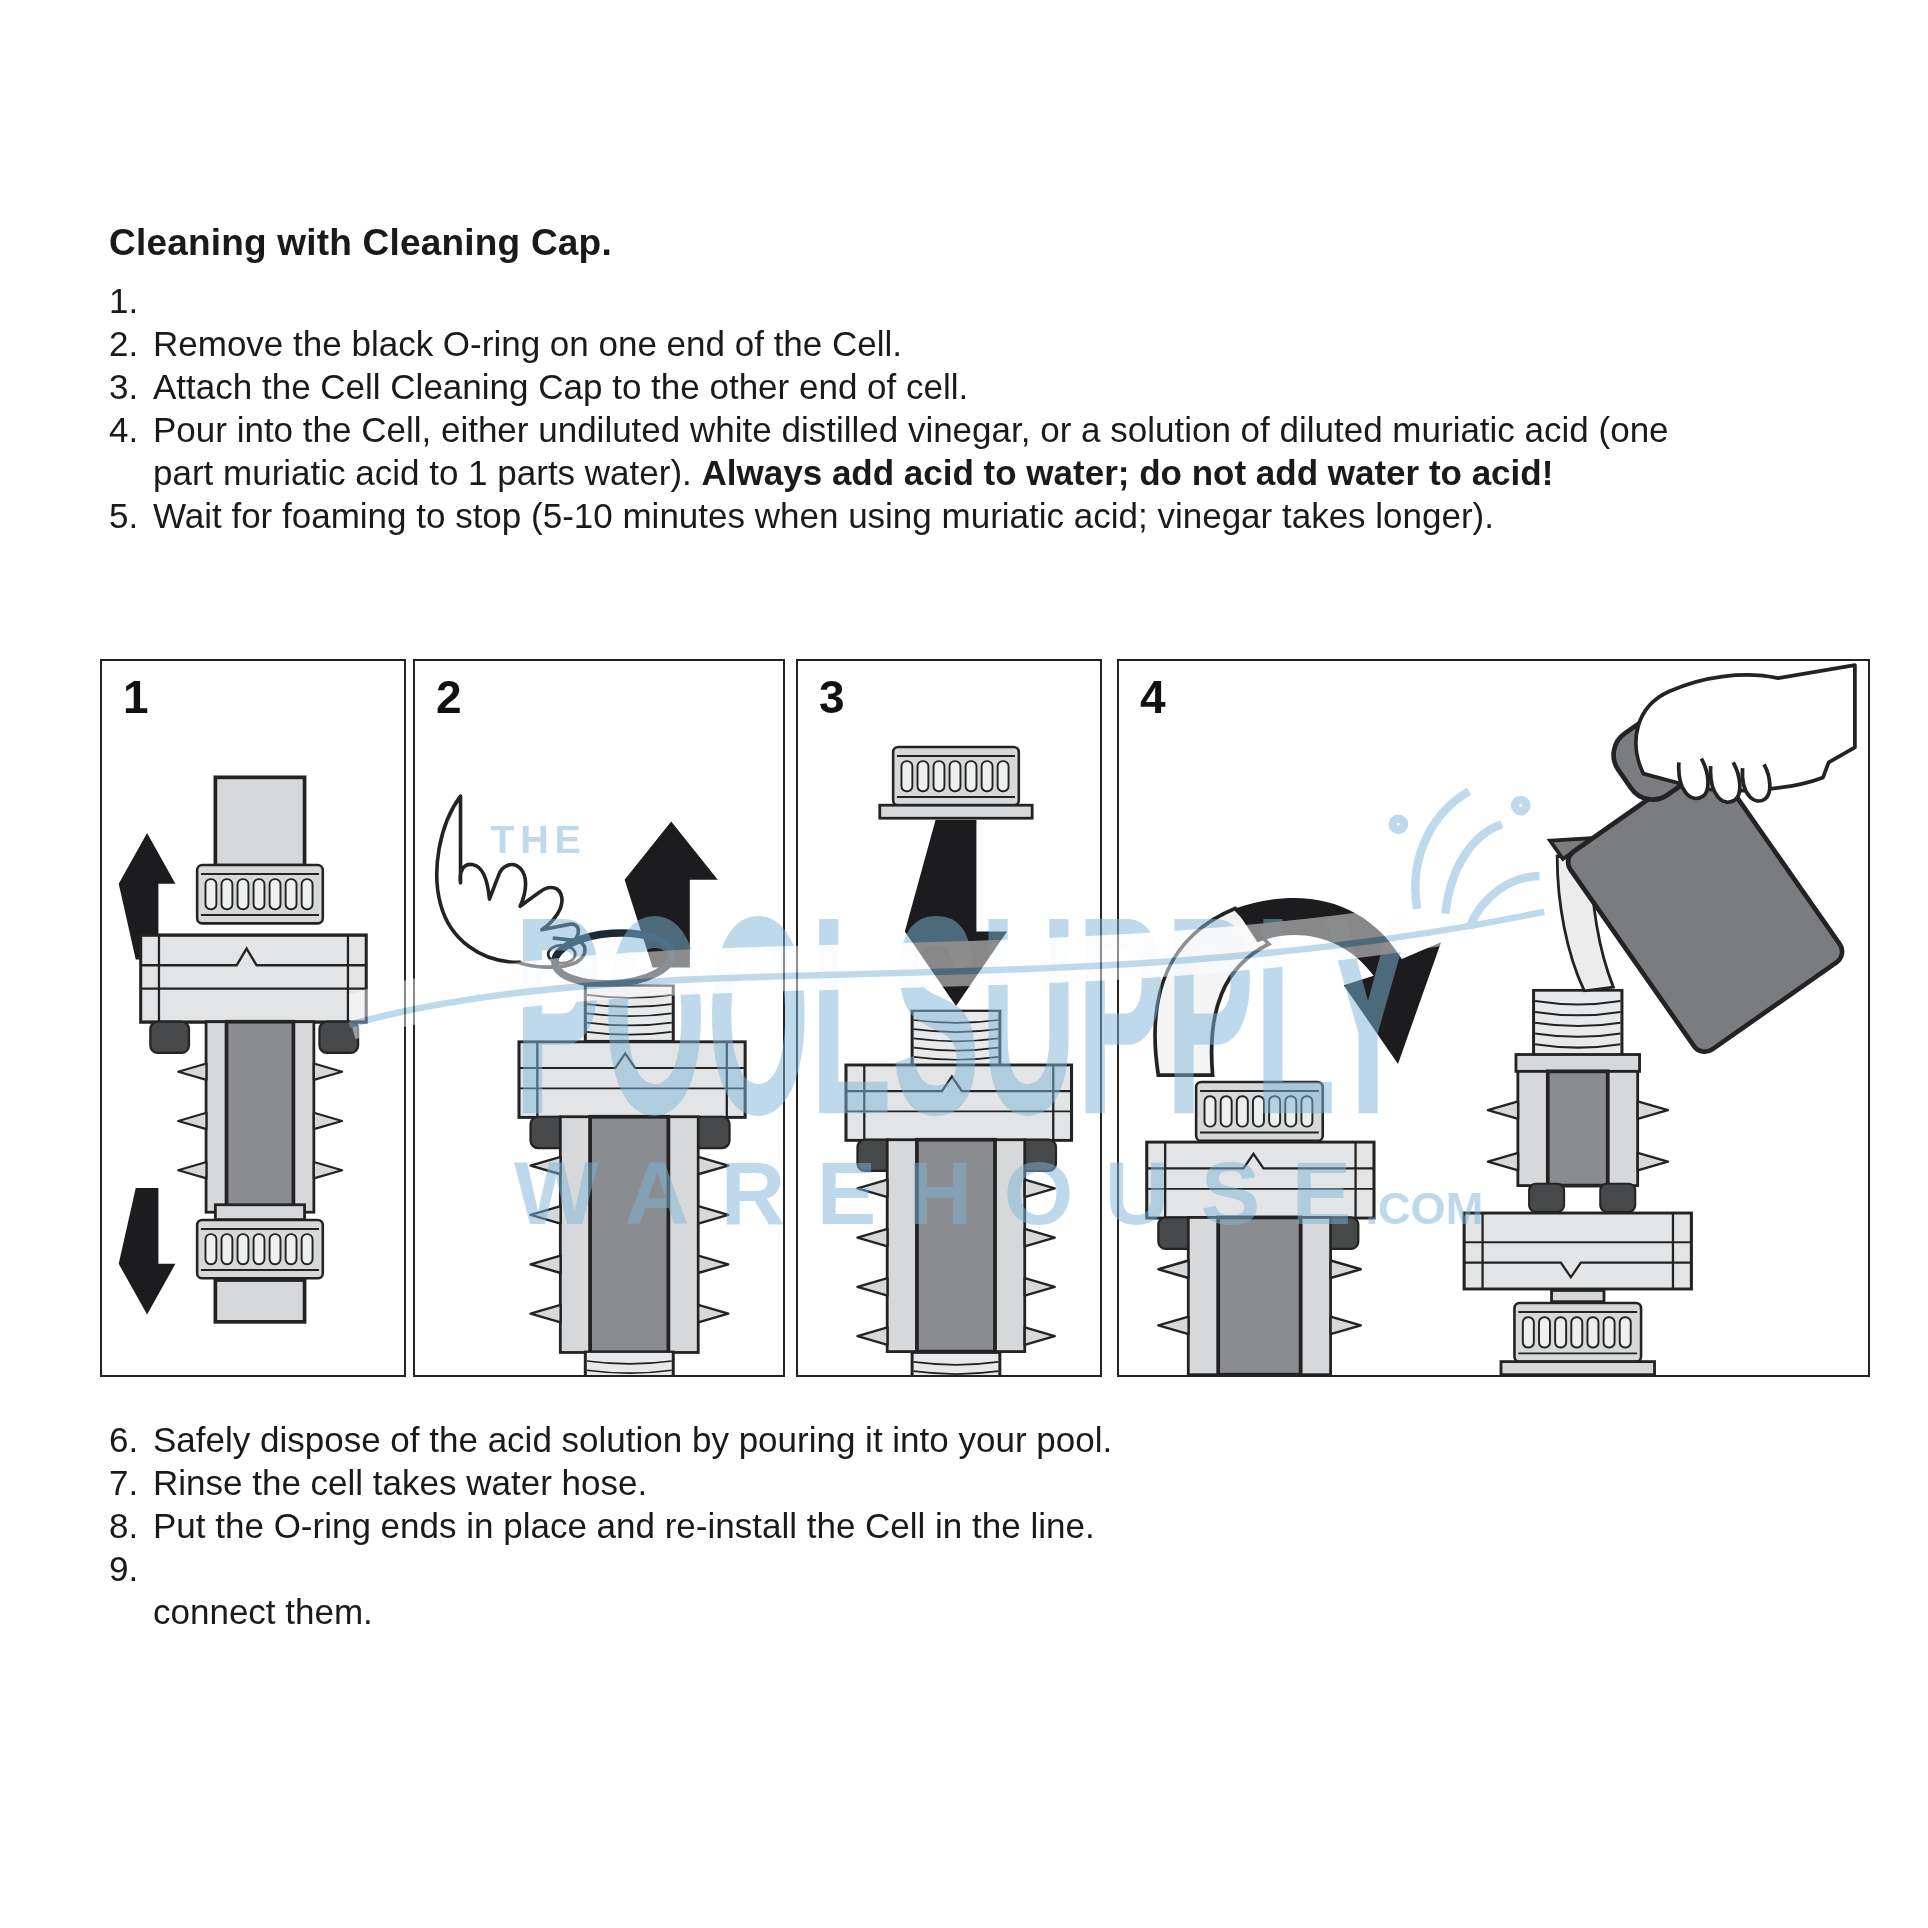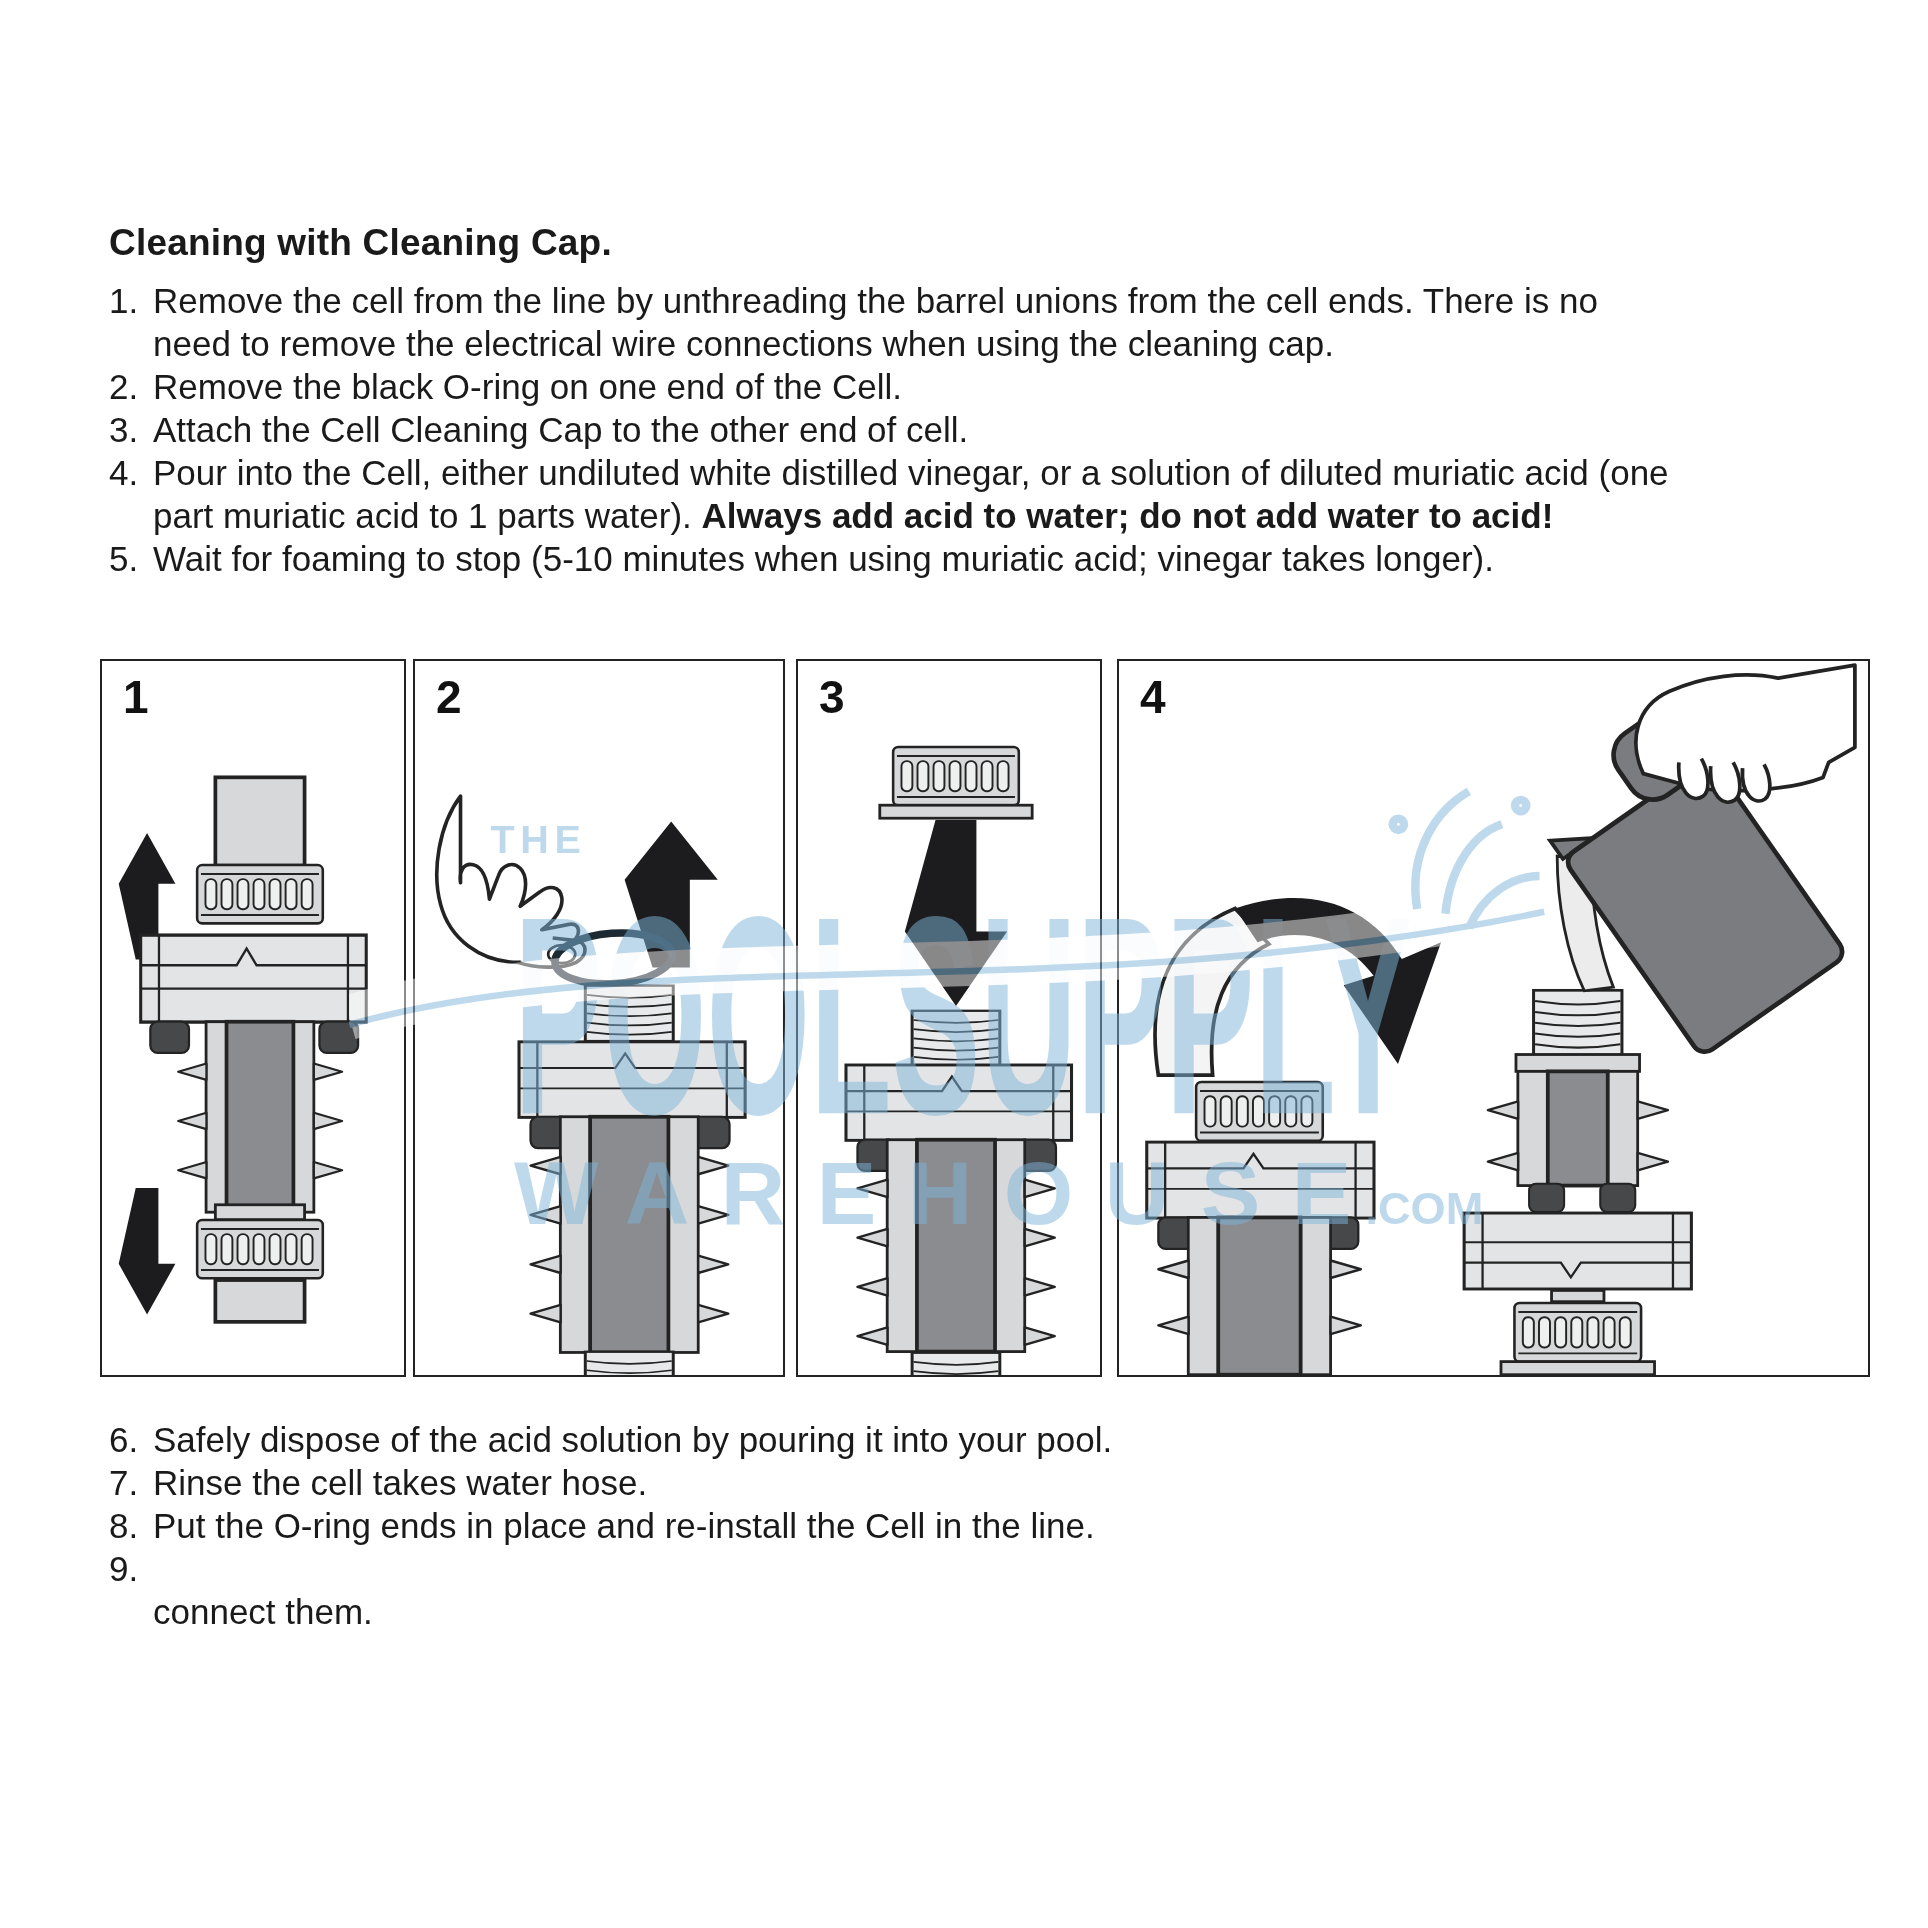--- a/index.html
+++ b/index.html
@@ -71,21 +71,21 @@
         <ellipse cx="150" cy="183" rx="15" ry="10" fill="#ffffff" stroke="#232323" stroke-width="3"></ellipse>
       </g>
     </defs>
   </svg>
 
   <div class="title">Cleaning with Cleaning Cap.</div>
 
   <div class="steps top">
     <div class="step">
       <span class="num">1.</span>
-      <span class="txt"><span>Remove the cell from the line by unthreading the barrel unions from the cell ends. There is no</span><br><span>need to remove the electrical wire connections when using the cleaning cap.</span></span>
+      <span class="txt"><br></span>
     </div>
     <div class="step">
       <span class="num">2.</span>
       <span class="txt">Remove the black O-ring on one end of the Cell.</span>
     </div>
     <div class="step">
       <span class="num">3.</span>
       <span class="txt">Attach the Cell Cleaning Cap to the other end of cell.</span>
     </div>
     <div class="step">

